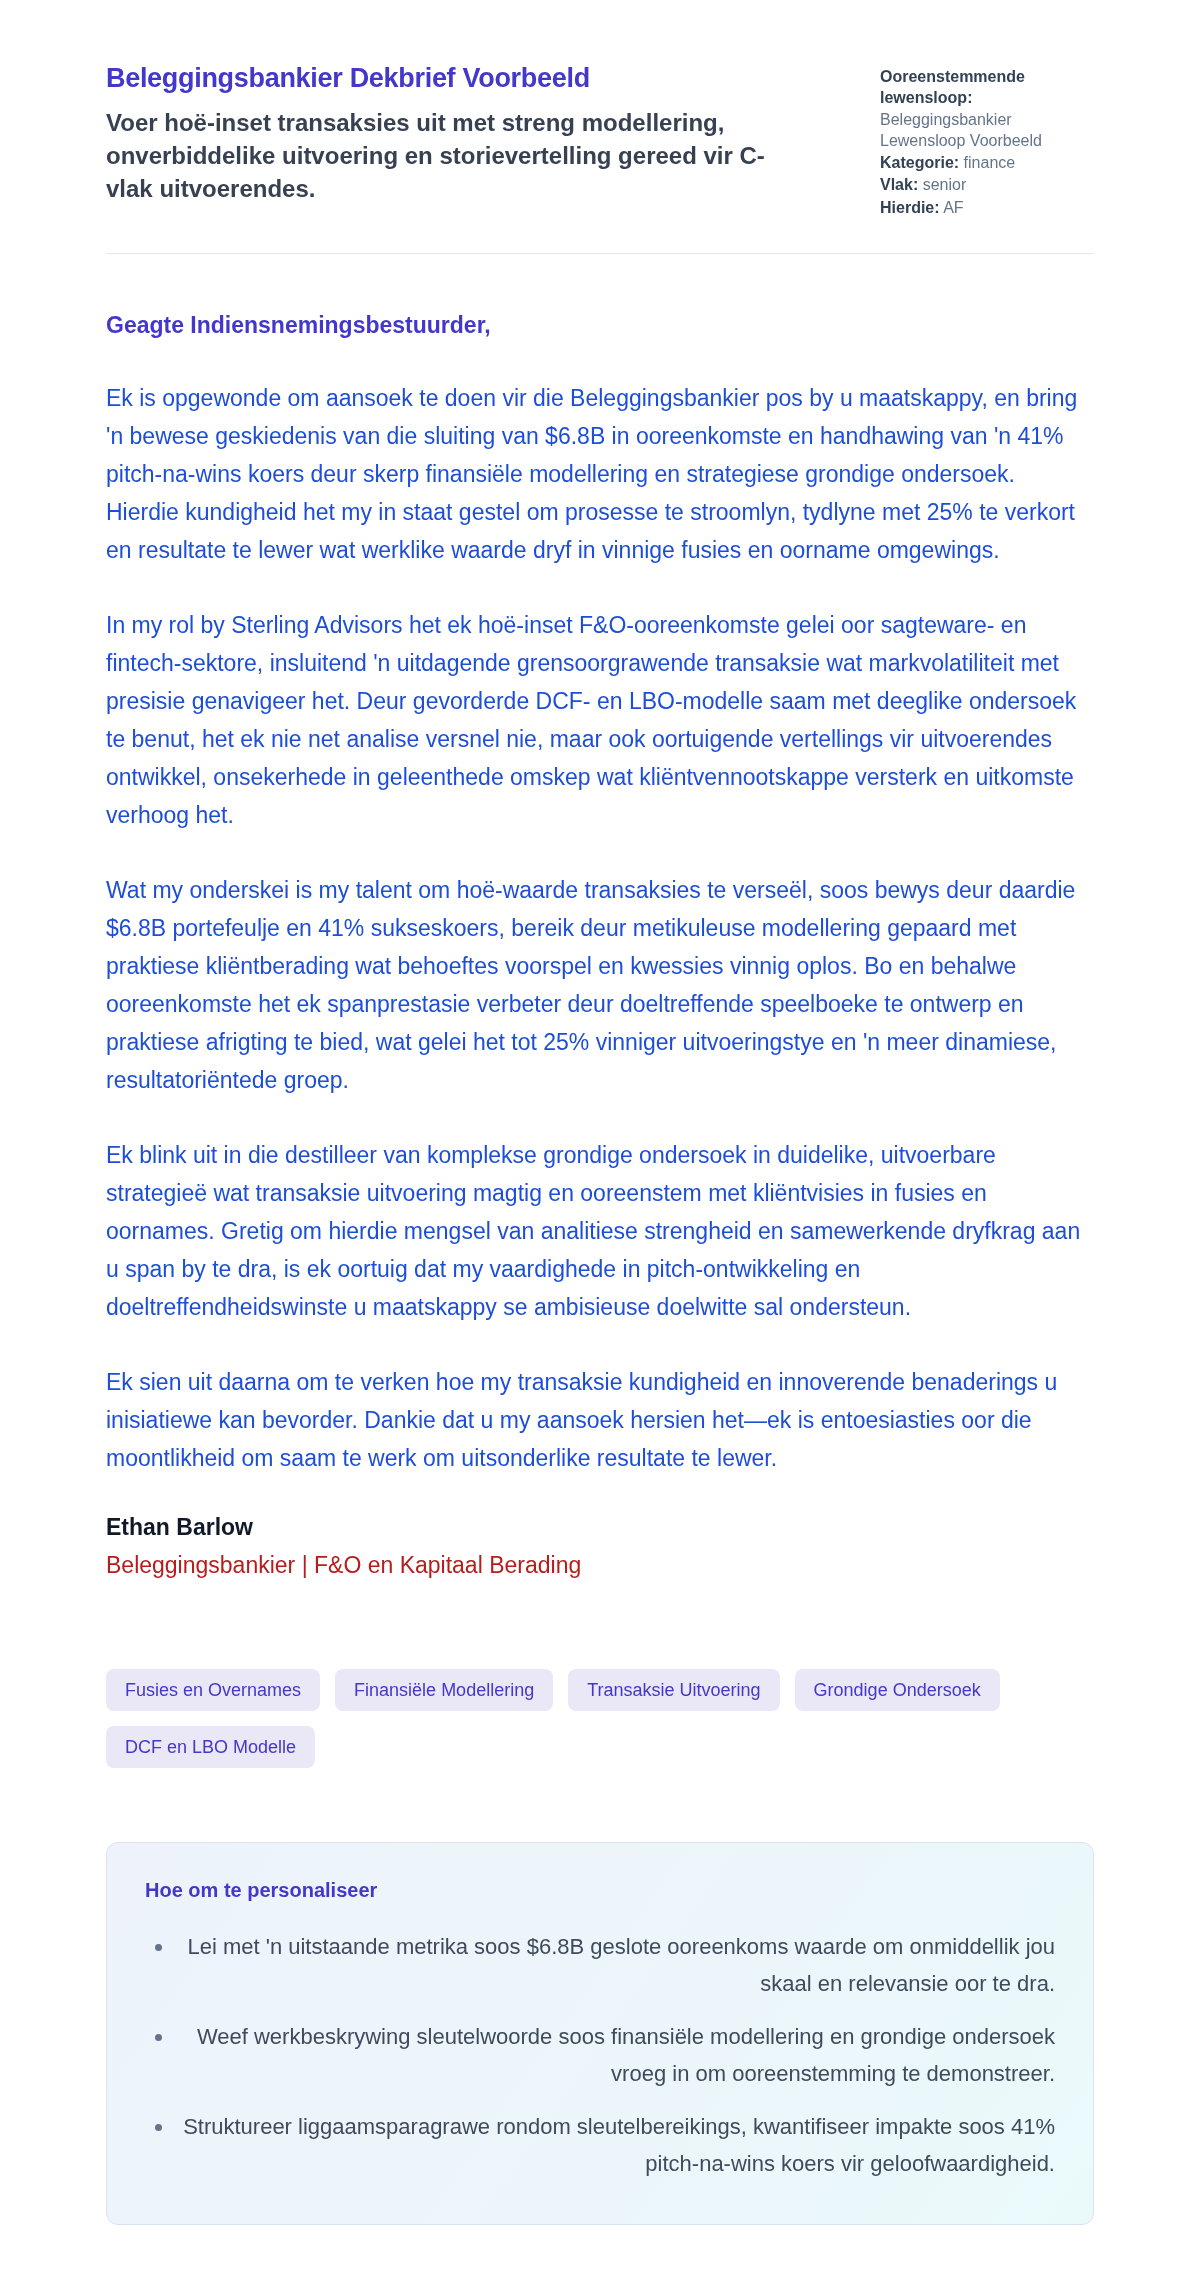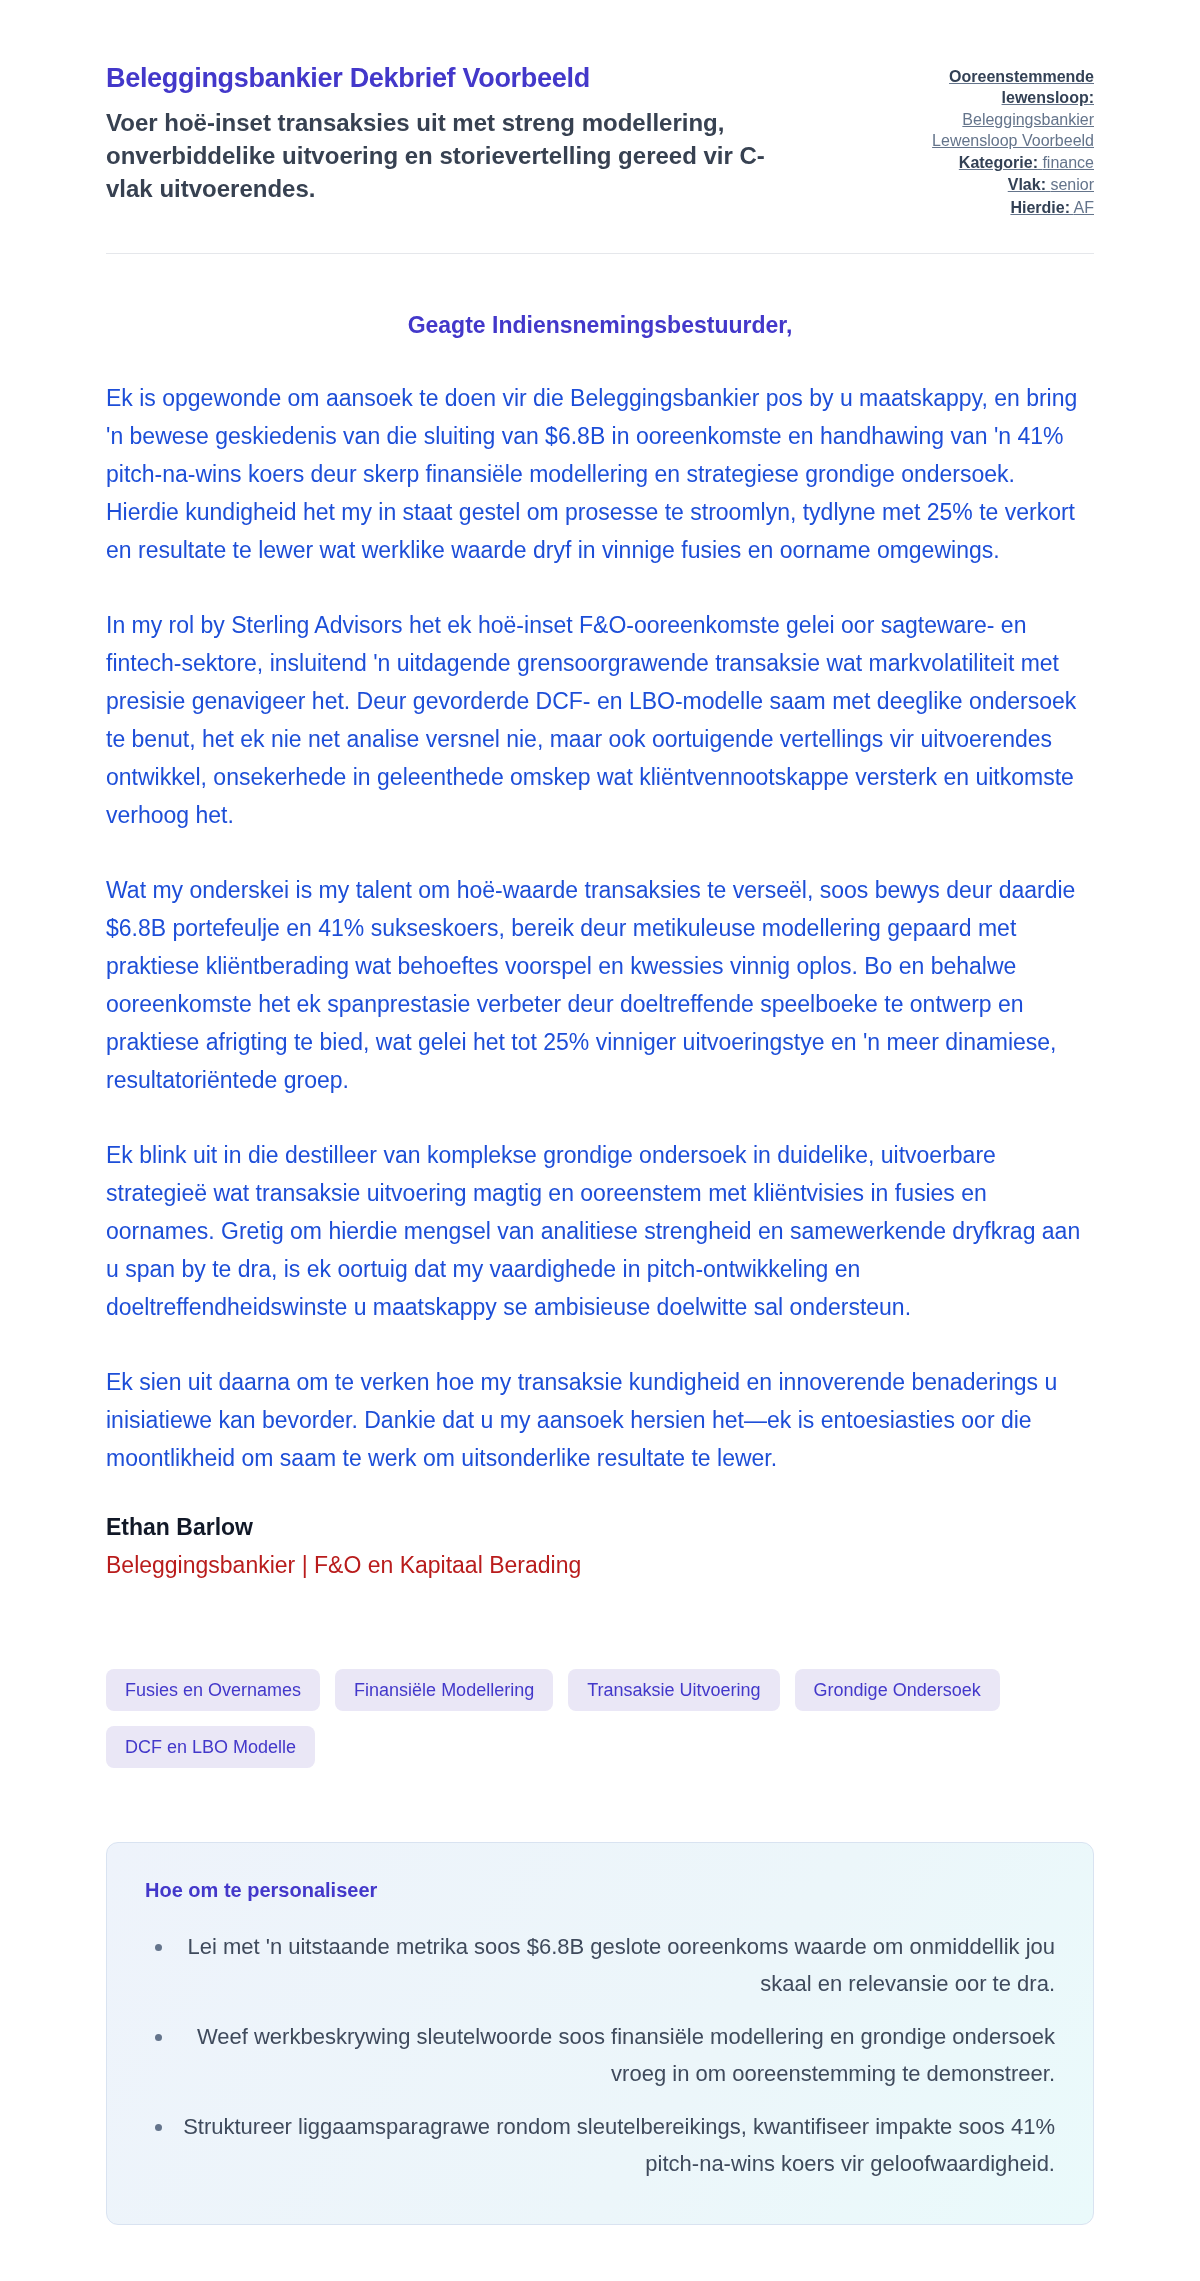--- a/index.html
+++ b/index.html
@@ -37,44 +37,41 @@
     margin: 0;
     font-size: 24px;
     line-height: 1.36;
     font-weight: 700;
     color: #374151;
     max-width: 700px;
   }
   .meta {
     width: 214px;
     flex-shrink: 0;
-    text-align: right;
     font-size: 16px;
     line-height: 1.33;
     color: #64748b;
     padding-top: 4px;
-    text-decoration: underline;
   }
   .meta-label { font-weight: 700; color: #334155; }
   .meta-row { margin-bottom: 1px; }
   .meta-link { color: #64748b; text-decoration: none; }
 
   .header-divider {
     border: none;
     border-top: 1px solid #e5e7eb;
     margin: 34px 0 0;
   }
 
   
   .salutation {
     color: #4338ca;
     font-weight: 700;
     font-size: 23px;
     margin: 58px 0 40px;
-    text-align: center;
   }
   .para {
     font-size: 23px;
     line-height: 38px;
     margin: 0 0 37px;
     color: #1d4ed8;
   }
   .signature-name {
     margin: 16px 0 0;
     font-size: 23px;

